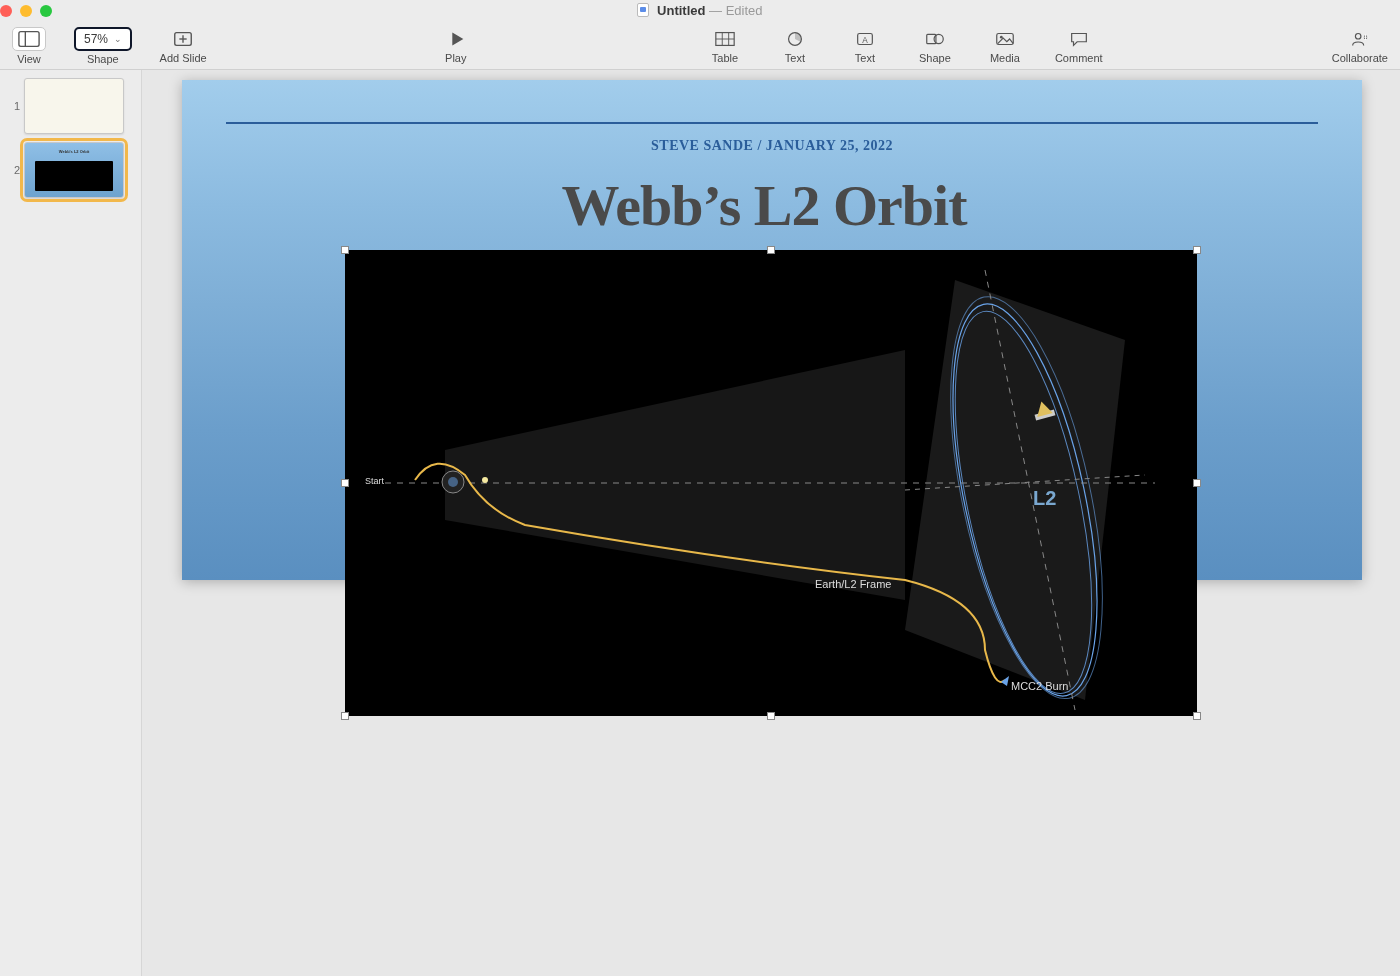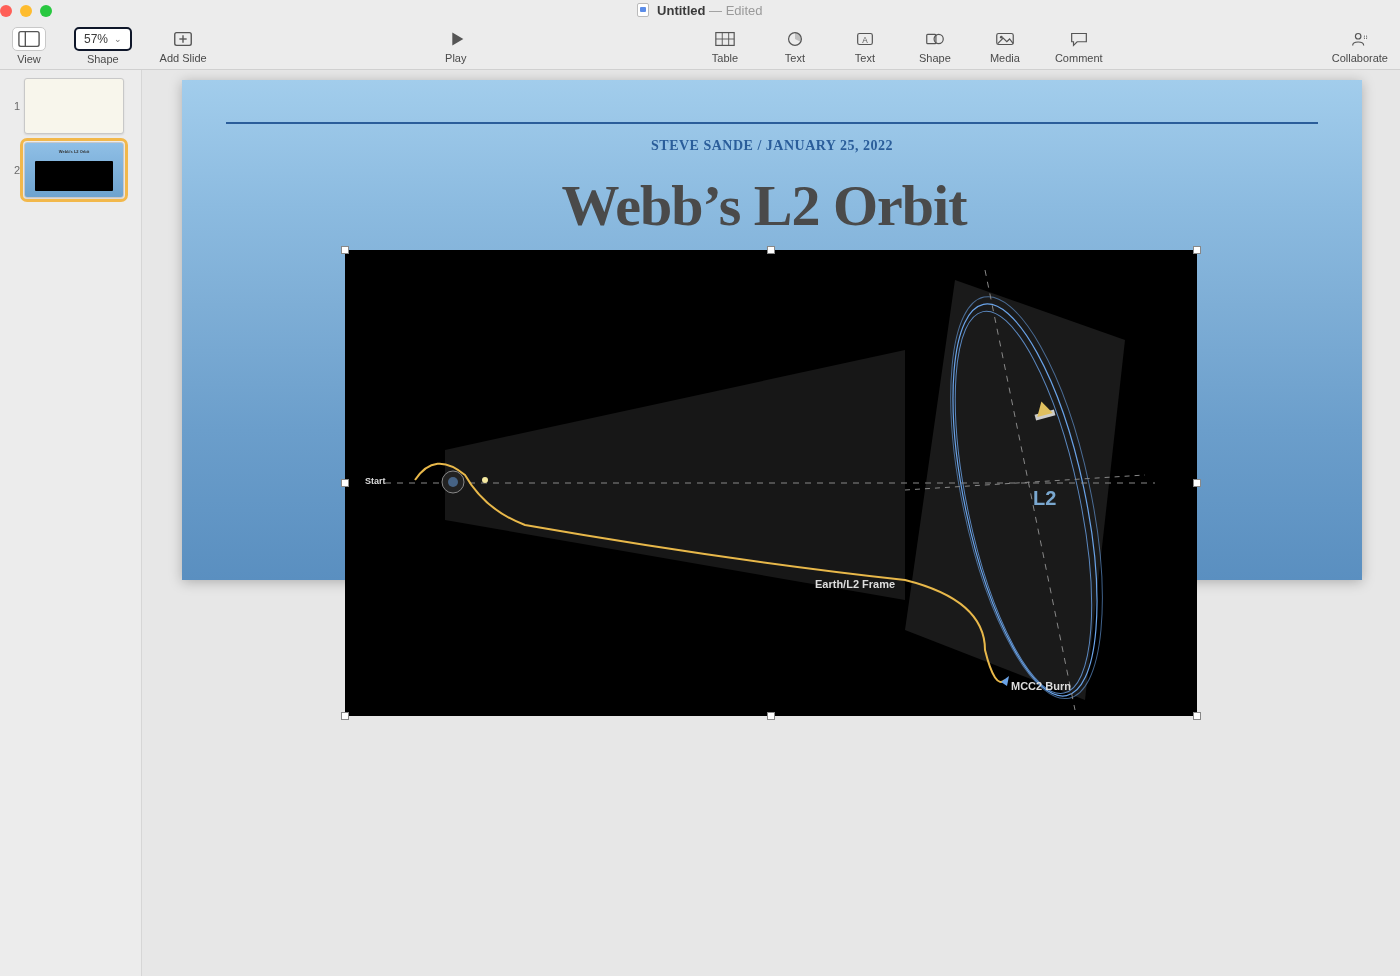--- a/index.html
+++ b/index.html
@@ -44,21 +44,21 @@
 .byline { position:absolute; top:58px; left:0; right:0; text-align:center; font-size:14px; font-weight:bold; color:#2a5d9a; letter-spacing:.5px; font-family: Georgia, 'Times New Roman', serif; }
 .headline { position:absolute; top:92px; left:0; right:16px; text-align:center; font-size:58px; font-weight:800; color:#4a4a4a; font-family: Georgia, 'Times New Roman', serif; letter-spacing:-1px; }
 
 .img-sel { position:absolute; left:163px; top:170px; width:852px; height:466px; }
 .img-black { position:absolute; inset:0; background:#000; }
 .handle { position:absolute; width:8px; height:8px; background:#fff; border:1px solid #888; }
 .h-tl{top:-4px;left:-4px;} .h-tm{top:-4px;left:calc(50% - 4px);} .h-tr{top:-4px;right:-4px;}
 .h-ml{top:calc(50% - 4px);left:-4px;} .h-mr{top:calc(50% - 4px);right:-4px;}
 .h-bl{bottom:-4px;left:-4px;} .h-bm{bottom:-4px;left:calc(50% - 4px);} .h-br{bottom:-4px;right:-4px;}
 
-.diag-label { position:absolute; color:#ddd; font-size:11px;font-weight:bold; }
+.diag-label { position:absolute; color:#ddd; font-size:11px; }
 svg.icon{width:22px;height:18px;}
 </style>
 </head>
 <body>
 
 <div class="titlebar">
   <div class="traffic">
     <span class="tl-close"></span>
     <span class="tl-min"></span>
     <span class="tl-max"></span>

